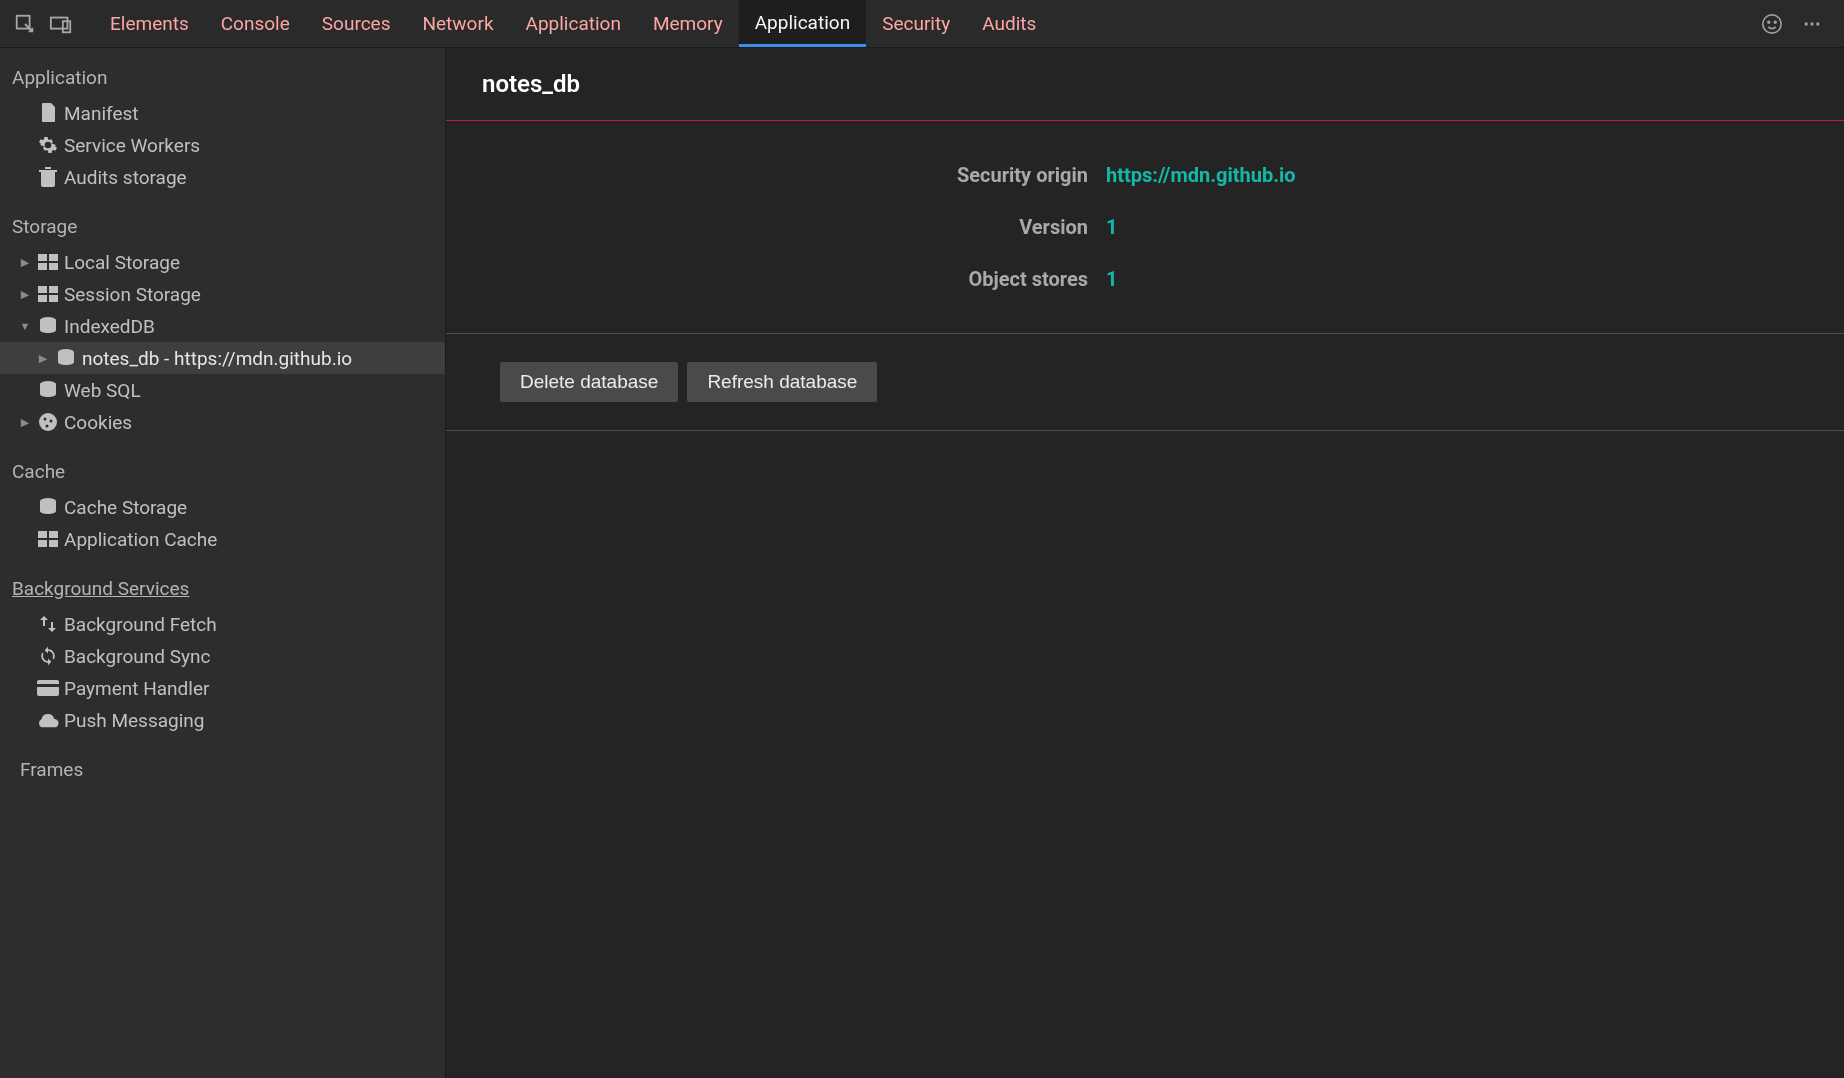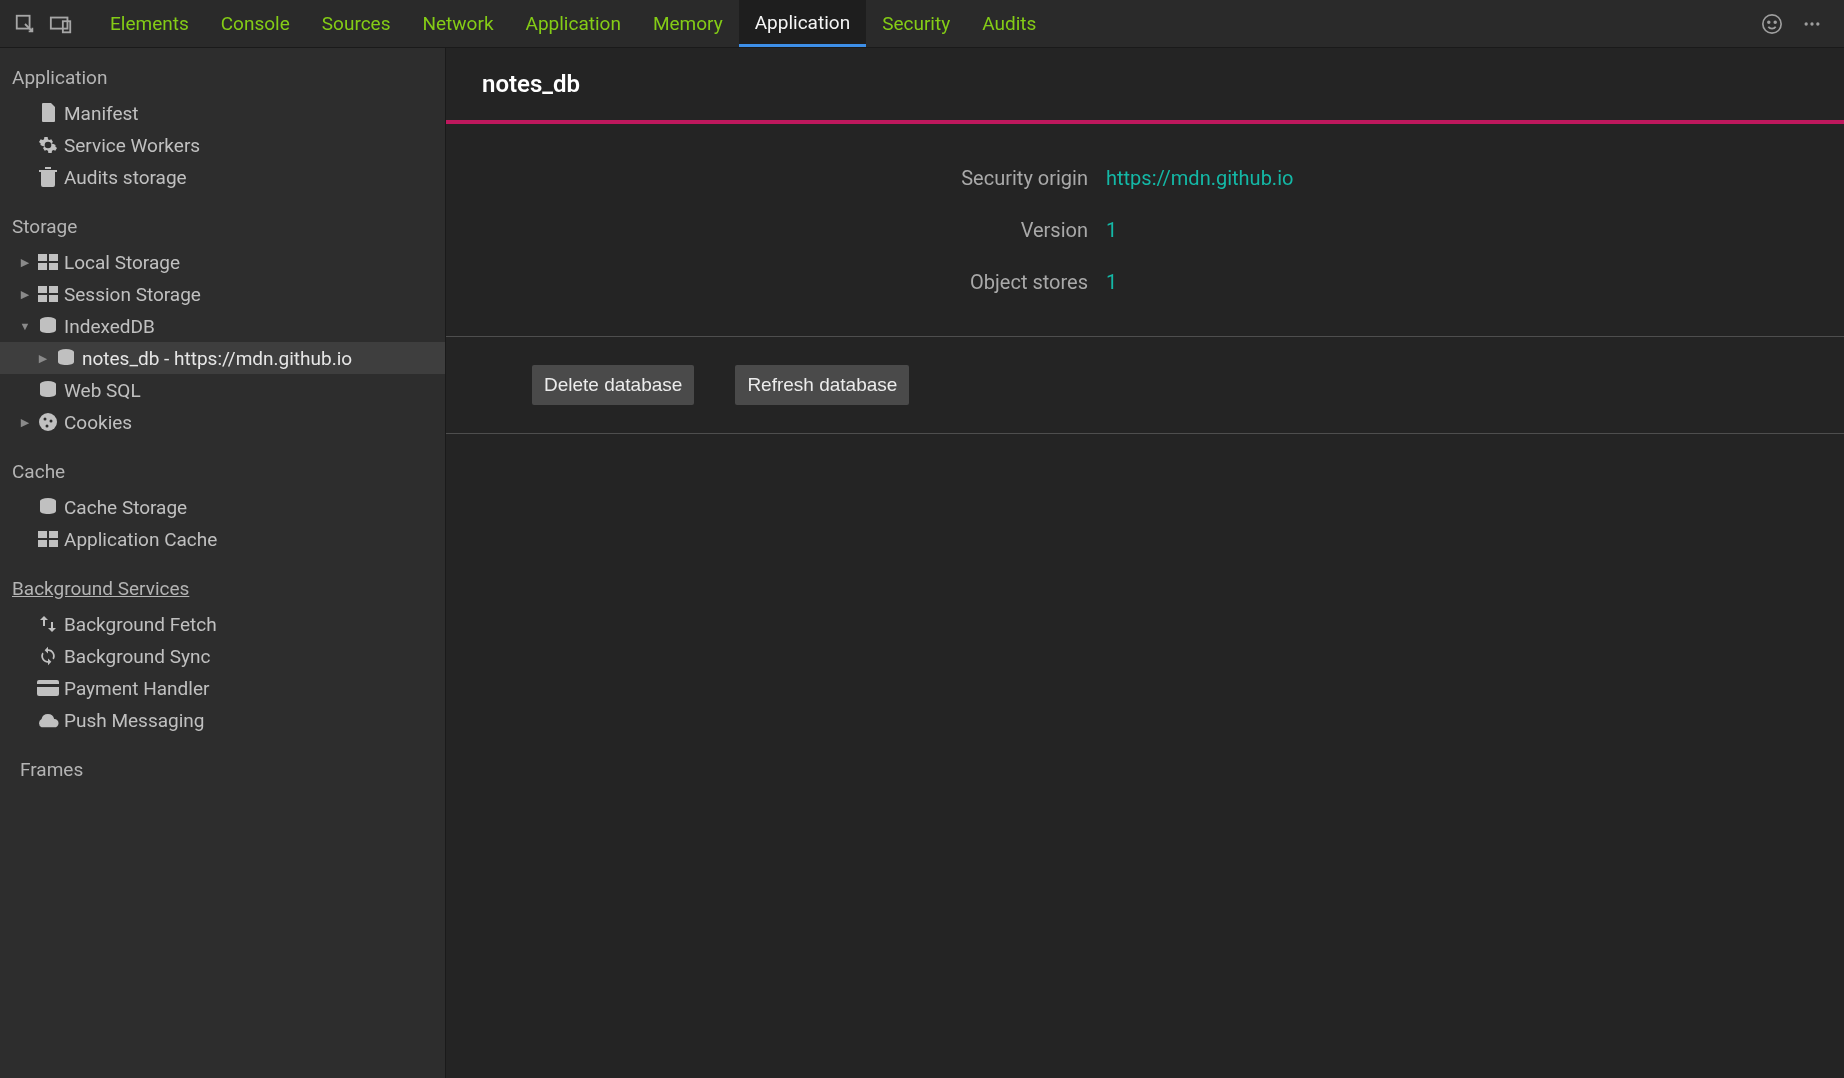--- a/index.html
+++ b/index.html
@@ -38,21 +38,21 @@
   .tabs {
     display: flex;
     align-items: stretch;
     height: 100%;
     margin-left: 8px;
   }
   .tab {
     display: flex;
     align-items: center;
     padding: 0 16px;
-    color: #84cc16;
+    color: #fca5a5;
     font-size: 19px;
     cursor: pointer;
   }
   .tab.active {
     background: #1e1e1e;
     color: #f5f5f5;
     border-bottom: 3px solid #3d8fe8;
     padding-bottom: 0;
   }
   .tabbar-right {
@@ -127,35 +127,36 @@
   .tree-item.noarrow .arrow { visibility: hidden; }
   
   .main {
     flex: 1;
     background: #242424;
     display: flex;
     flex-direction: column;
   }
   .main-header {
     padding: 22px 36px 22px 36px;
-    border-bottom: 4px solid #be185d;
+    border-bottom: 1px solid #be185d;
   }
   .main-title {
     font-size: 24px;
     font-weight: 600;
     color: #ffffff;
   }
   .detail-block {
     padding: 28px 0 28px 0;
     border-bottom: 1px solid #4e4e4e;
   }
   .detail-row {
     display: flex;
     align-items: flex-end;
     padding: 14px 0;
+    font-weight: bold;
   }
   .detail-label {
     width: 660px;
     text-align: right;
     padding-right: 18px;
     color: #a9a9a9;
     font-size: 20px;
   }
   .detail-value {
     color: #14b8a6;
@@ -164,25 +165,24 @@
   .button-row {
     padding: 28px 0 28px 54px;
     border-bottom: 1px solid #4e4e4e;
     display: flex;
     gap: 9px;
   }
   .btn {
     background: #4a4a4a;
     color: #ececec;
     border: none;
-    padding: 9px 12px;
+    padding: 9px 20px;
     font-size: 19px;
     border-radius: 2px;
     cursor: pointer;
-    margin-left: 32px;
   }
   svg { display: block; }
 </style>
 </head>
 <body>
 
 <div class="tabbar">
   <div class="tabbar-left">
     <div class="tool-icon">
       <svg width="22" height="22" viewBox="0 0 24 24" fill="none" stroke="currentColor" stroke-width="2">

